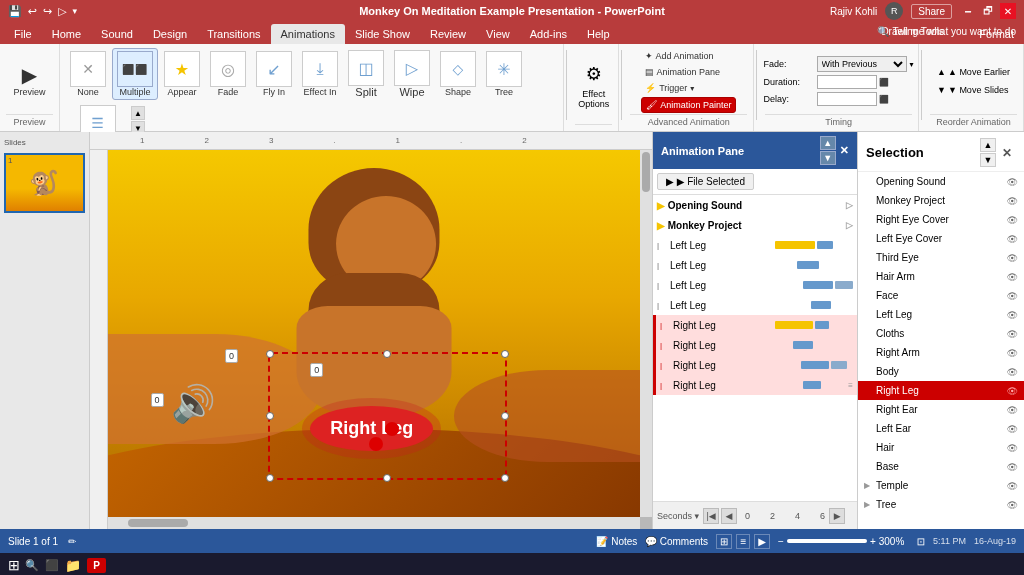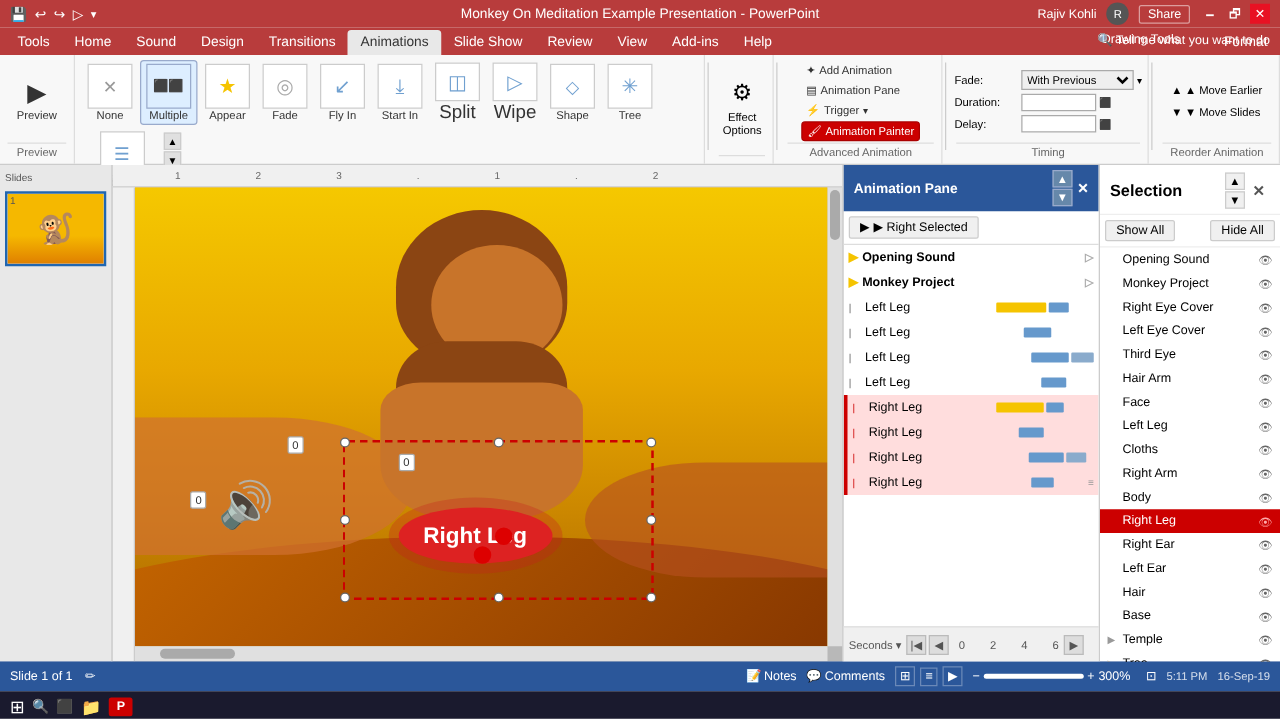--- a/index.html
+++ b/index.html
@@ -9,21 +9,21 @@
     #title-bar {
       height: 22px;
       background: #b83c3c;
       display: flex;
       align-items: center;
       justify-content: space-between;
       color: white;
       padding: 0 8px;
       font-size: 11px;
     }
-    #title-bar .title-text { flex: 1; text-align: center; }
+    #title-bar .title-text { flex: 1; text-align: center; font-weight: bold; }
     #title-bar .win-controls { display: flex; gap: 4px; }
     #title-bar .win-btn { width: 16px; height: 16px; display: flex; align-items: center; justify-content: center; font-size: 10px; cursor: pointer; }
     #title-bar .win-btn.close { background: #e81123; }
 
     
     #ribbon-tabs {
       height: 22px;
       background: #b83c3c;
       display: flex;
       align-items: flex-end;
@@ -255,21 +255,21 @@
       gap: 8px;
       font-size: 9px;
       color: #555;
     }
     .timeline-nav { display: flex; align-items: center; gap: 2px; }
     .tl-btn { width: 16px; height: 16px; background: #ddd; border: 1px solid #bbb; cursor: pointer; display: flex; align-items: center; justify-content: center; font-size: 9px; }
     .tl-markers { display: flex; gap: 20px; font-size: 9px; color: #555; margin-left: 4px; }
 
     
     #selection-pane {
-      width: 145px;
+      width: 167px;
       background: white;
       border-left: 1px solid #ccc;
       display: flex;
       flex-direction: column;
       font-size: 10px;
     }
     #sel-pane-header {
       font-size: 13px;
       font-weight: bold;
       padding: 6px 8px 4px 8px;
@@ -353,21 +353,21 @@
     <div class="win-controls">
       <div class="win-btn">🗕</div>
       <div class="win-btn">🗗</div>
       <div class="win-btn close">✕</div>
     </div>
   </div>
 </div>
 
 <div id="ribbon-tabs" style="position:relative;">
   <div style="display:flex;align-items:flex-end;flex:1;">
-    <div class="ribbon-tab">Tools</div>
+    <div class="ribbon-tab">File</div>
     <div class="ribbon-tab">Home</div>
     <div class="ribbon-tab">Sound</div>
     <div class="ribbon-tab">Design</div>
     <div class="ribbon-tab">Transitions</div>
     <div class="ribbon-tab active">Animations</div>
     <div class="ribbon-tab">Slide Show</div>
     <div class="ribbon-tab">Review</div>
     <div class="ribbon-tab">View</div>
     <div class="ribbon-tab">Add-ins</div>
     <div class="ribbon-tab">Help</div>
@@ -426,35 +426,35 @@
         <div style="width:36px;height:36px;border:1px solid #ccc;display:flex;align-items:center;justify-content:center;background:white;">
           <span style="color:#70a0d0;font-size:16px;">↙</span>
         </div>
         <div style="font-size:9px;">Fly In</div>
       </div>
 
       <div class="ribbon-btn" style="min-width:42px;height:52px;">
         <div style="width:36px;height:36px;border:1px solid #ccc;display:flex;align-items:center;justify-content:center;background:white;">
           <span style="color:#70a0d0;font-size:16px;">⤓</span>
         </div>
-        <div style="font-size:9px;">Start In</div>
+        <div style="font-size:9px;">Effect In</div>
       </div>
 
       <div class="ribbon-btn" style="min-width:42px;height:52px;">
         <div style="width:36px;height:36px;border:1px solid #ccc;display:flex;align-items:center;justify-content:center;background:white;">
           <span style="color:#70a0d0;font-size:16px;">◫</span>
         </div>
-        <div style="font-size:15px;">Split</div>
+        <div style="font-size:11px;">Split</div>
       </div>
 
       <div class="ribbon-btn" style="min-width:42px;height:52px;">
         <div style="width:36px;height:36px;border:1px solid #ccc;display:flex;align-items:center;justify-content:center;background:white;">
           <span style="color:#70a0d0;font-size:16px;">▷</span>
         </div>
-        <div style="font-size:15px;">Wipe</div>
+        <div style="font-size:11px;">Wipe</div>
       </div>
 
       <div class="ribbon-btn" style="min-width:42px;height:52px;">
         <div style="width:36px;height:36px;border:1px solid #ccc;display:flex;align-items:center;justify-content:center;background:white;">
           <span style="color:#70a0d0;font-size:14px;">◇</span>
         </div>
         <div style="font-size:9px;">Shape</div>
       </div>
 
       <div class="ribbon-btn" style="min-width:42px;height:52px;">
@@ -652,21 +652,21 @@
           <div class="anim-pane-nav-btn" style="background:#6688aa;border-color:#99aacc;color:white;">▲</div>
           <div class="anim-pane-nav-btn" style="background:#6688aa;border-color:#99aacc;color:white;">▼</div>
         </div>
         <div style="cursor:pointer;color:white;">✕</div>
       </div>
     </div>
 
     <div id="anim-pane-controls">
       <div class="play-btn">
         <span>▶</span>
-        <span style="font-size:10px;">▶ Right Selected</span>
+        <span style="font-size:10px;">▶ File Selected</span>
       </div>
     </div>
 
     <div id="anim-list">
 
       <div class="anim-group-header">
         <span style="color:#f5c400;font-size:10px;">▶</span>
         <span>Opening Sound</span>
         <span style="font-size:9px;color:#aaa;margin-left:auto;">▷</span>
       </div>
@@ -765,24 +765,20 @@
     <div id="sel-pane-header">
       <span>Selection</span>
       <div style="display:flex;align-items:center;gap:2px;">
         <div class="sel-pane-nav">
           <div class="sel-pane-nav-btn">▲</div>
           <div class="sel-pane-nav-btn">▼</div>
         </div>
         <div style="cursor:pointer;font-size:12px;color:#555;padding:0 4px;">✕</div>
       </div>
     </div>
-    <div id="sel-pane-controls">
-      <div class="sel-btn">Show All</div>
-      <div class="sel-btn">Hide All</div>
-    </div>
     <div class="sel-list">
       <div class="sel-item">
         <span class="sel-expand"></span>
         <span class="sel-name">Opening Sound</span>
         <span class="eye-icon">👁</span>
       </div>
       <div class="sel-item">
         <span class="sel-expand"></span>
         <span class="sel-name">Monkey Project</span>
         <span class="eye-icon">👁</span>
@@ -890,21 +886,21 @@
       <div style="cursor:pointer;padding:1px 3px;border:1px solid rgba(255,255,255,0.3);font-size:10px;">▶</div>
     </div>
     <div class="zoom-control">
       <div style="cursor:pointer;color:white;">−</div>
       <div class="zoom-slider"></div>
       <div style="cursor:pointer;color:white;">+</div>
       <span style="min-width:30px;">300%</span>
     </div>
     <div style="cursor:pointer;font-size:10px;">⊡</div>
     <div style="font-size:9px;color:rgba(255,255,255,0.8);">5:11 PM</div>
-    <div style="font-size:9px;color:rgba(255,255,255,0.8);">16-Sep-19</div>
+    <div style="font-size:9px;color:rgba(255,255,255,0.8);">16-Aug-19</div>
   </div>
 </div>
 
 <div style="height:24px;background:#1a1a2e;display:flex;align-items:center;gap:6px;padding:0 8px;">
   <div style="color:white;font-size:14px;cursor:pointer;">⊞</div>
   <div style="color:white;font-size:11px;cursor:pointer;">🔍</div>
   <div style="color:white;font-size:11px;cursor:pointer;">⬛</div>
   <div style="color:#f0c060;font-size:13px;cursor:pointer;">📁</div>
   <div style="background:#c00;color:white;padding:2px 6px;font-size:10px;font-weight:bold;cursor:pointer;border-radius:2px;">P</div>
 </div>

